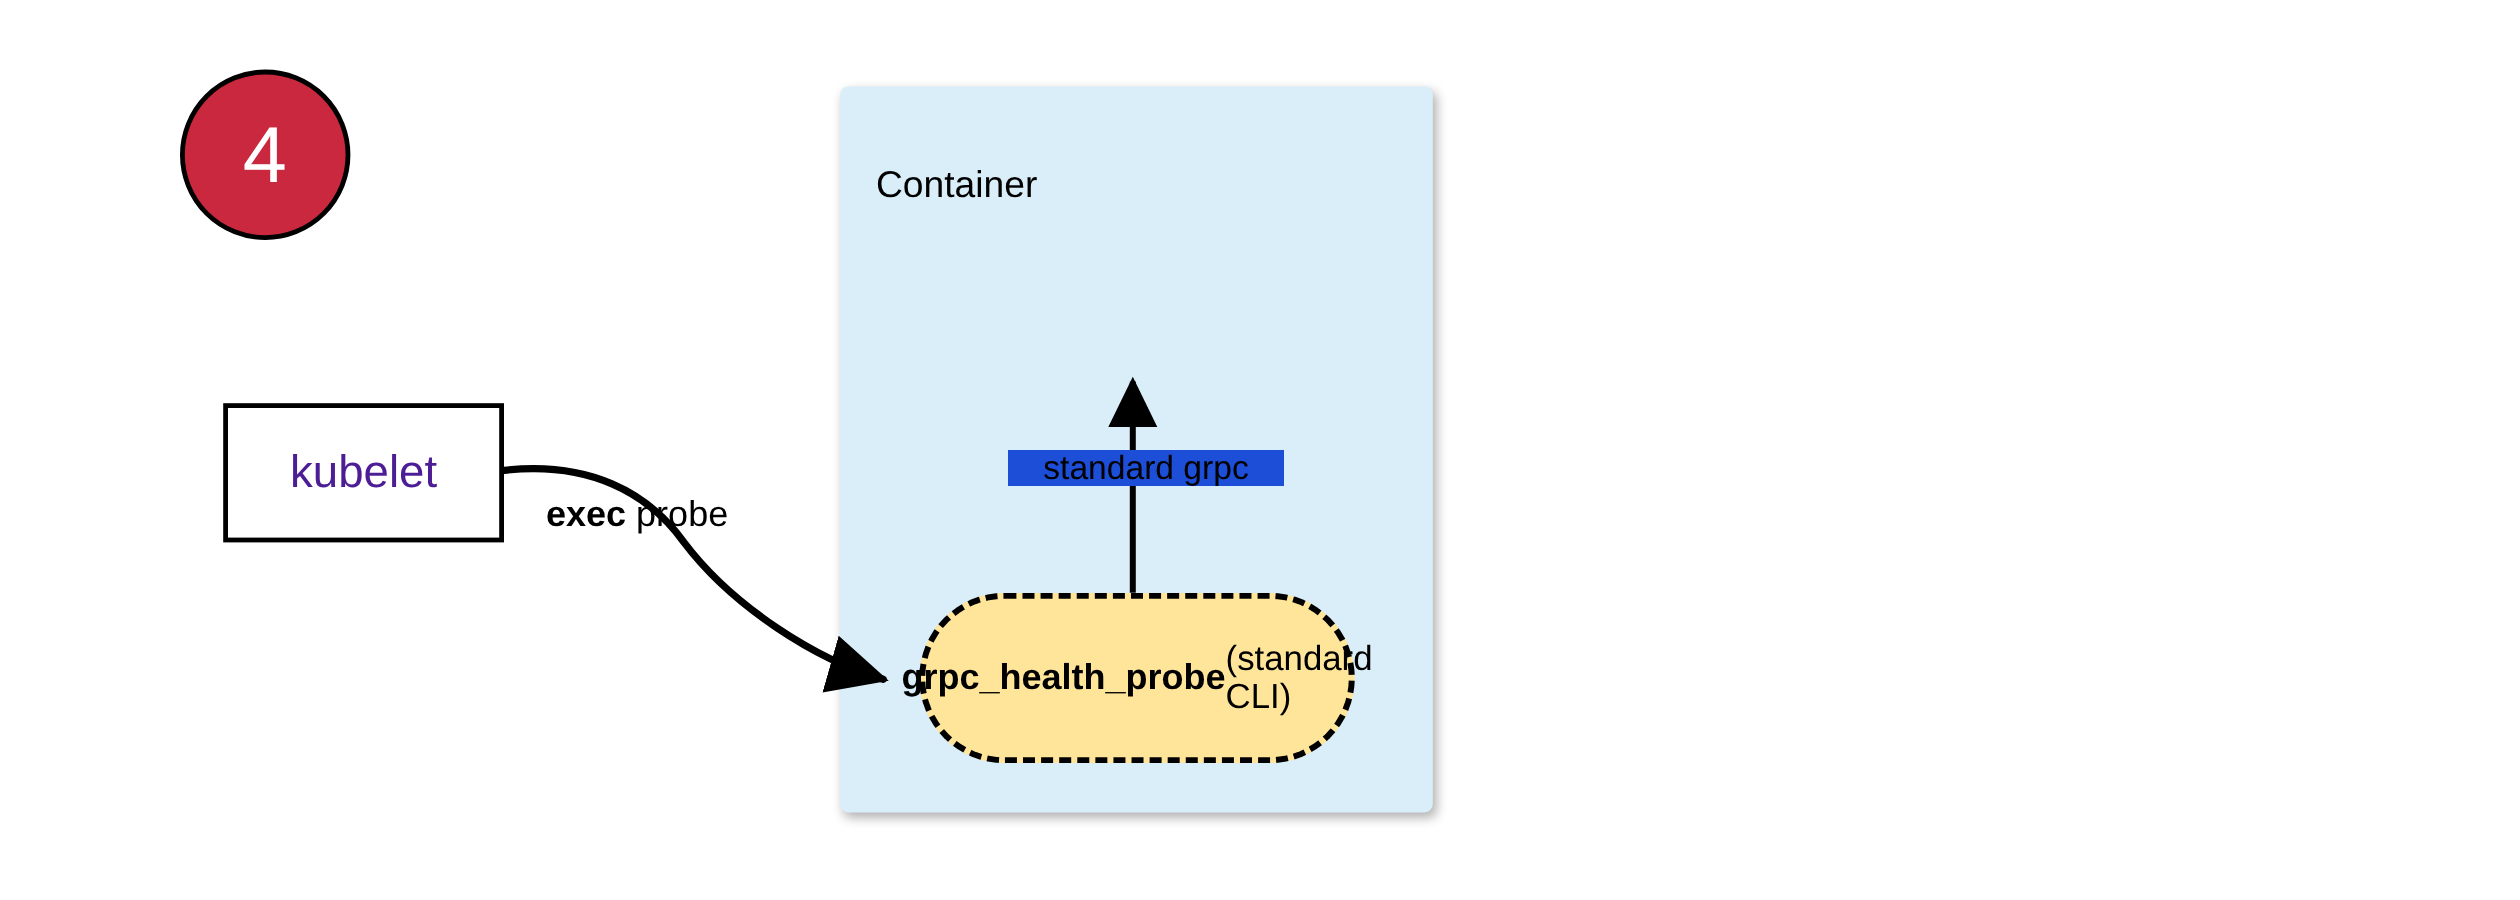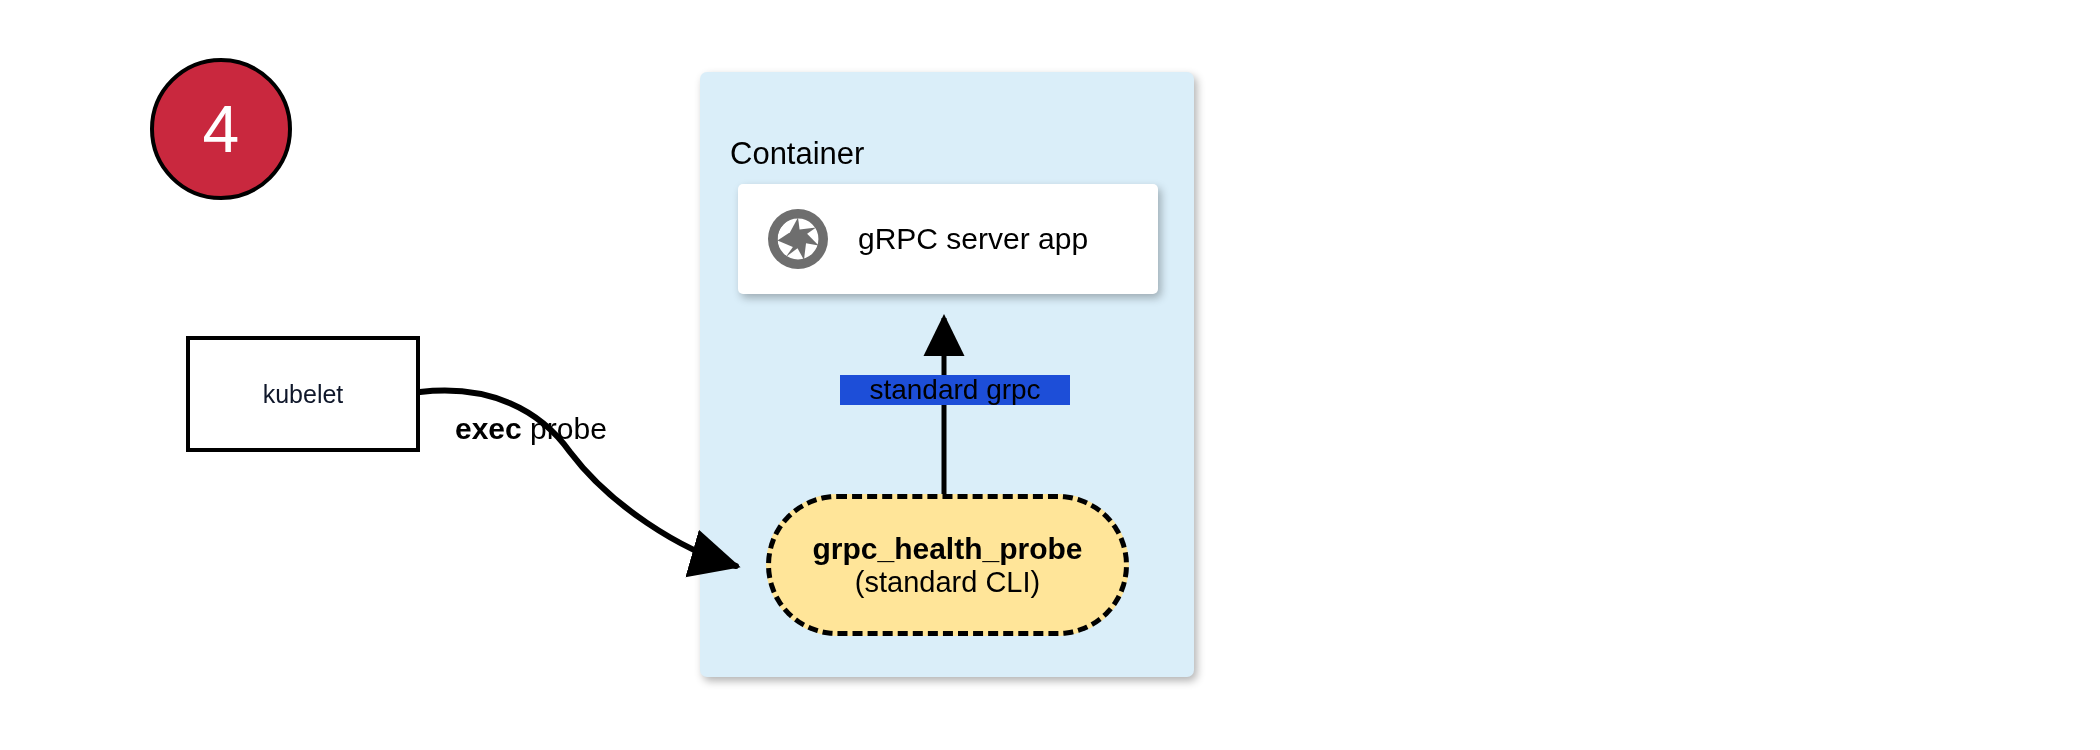--- a/index.html
+++ b/index.html
@@ -52,22 +52,22 @@
     width: 234px;
     height: 116px;
     background: #ffffff;
     border: 4px solid #000000;
     box-sizing: border-box;
     display: flex;
     align-items: center;
     justify-content: center;
   }
   .kubelet-label {
-    font-size: 25px;
-    color: #0f172a;
+    font-size: 38px;
+    color: #4c1d95;
   }
 
   
   .exec-probe-label {
     position: absolute;
     left: 455px;
     top: 412px;
     font-size: 30px;
     white-space: nowrap;
     z-index: 6;
@@ -135,21 +135,21 @@
     position: absolute;
     left: 766px;
     top: 494px;
     width: 363px;
     height: 142px;
     background: #ffe599;
     border: 5px dashed #000000;
     border-radius: 71px;
     box-sizing: border-box;
     display: flex;
-    flex-direction: column;
+    flex-direction: row;
     align-items: center;
     justify-content: center;
     z-index: 5;
   }
   .probe-pill-title {
     font-size: 30px;
     font-weight: 700;
     line-height: 1.12;
   }
   .probe-pill-sub {
@@ -191,35 +191,20 @@
   </div>
 
   <div class="exec-probe-label">
     <b>exec</b><span> probe</span>
   </div>
 
   <div class="container-panel">
     <span class="container-title">Container</span>
   </div>
 
-  <div class="server-card">
-    <svg class="aperture-icon" viewBox="0 0 64 64">
-      <circle cx="32" cy="32" r="30" fill="#6e6e6e"></circle>
-      <g fill="#ffffff">
-        <path d="M32 10.5 A21.5 21.5 0 0 1 50.1 20.4 L33.6 22.6 Z"></path>
-        <path d="M50.1 20.4 A21.5 21.5 0 0 1 52.6 38.6 L41.1 26.7 Z"></path>
-        <path d="M52.6 38.6 A21.5 21.5 0 0 1 38.0 52.9 L40.0 36.3 Z"></path>
-        <path d="M38.0 52.9 A21.5 21.5 0 0 1 19.9 49.9 L31.5 41.3 Z"></path>
-        <path d="M19.9 49.9 A21.5 21.5 0 0 1 11.5 33.6 L26.9 39.9 Z"></path>
-        <path d="M11.5 33.6 A21.5 21.5 0 0 1 32 10.5 L24.0 25.3 Z"></path>
-      </g>
-      <circle cx="32" cy="32" r="21.5" fill="none" stroke="#6e6e6e" stroke-width="2.2"></circle>
-    </svg>
-    <span class="server-card-label">gRPC server app</span>
-  </div>
 
   <svg class="arrow-layer" viewBox="0 0 2100 750">
     <defs>
       <marker id="arrowhead" markerWidth="9" markerHeight="9" refX="7.6" refY="4.5" orient="auto" markerUnits="strokeWidth">
         <path d="M0,0.4 L8.4,4.5 L0,8.6 Z" fill="#000000"></path>
       </marker>
     </defs>
 
     <line x1="944" y1="494" x2="944" y2="318" stroke="#000000" stroke-width="5" marker-end="url(#arrowhead)"></line>
 

